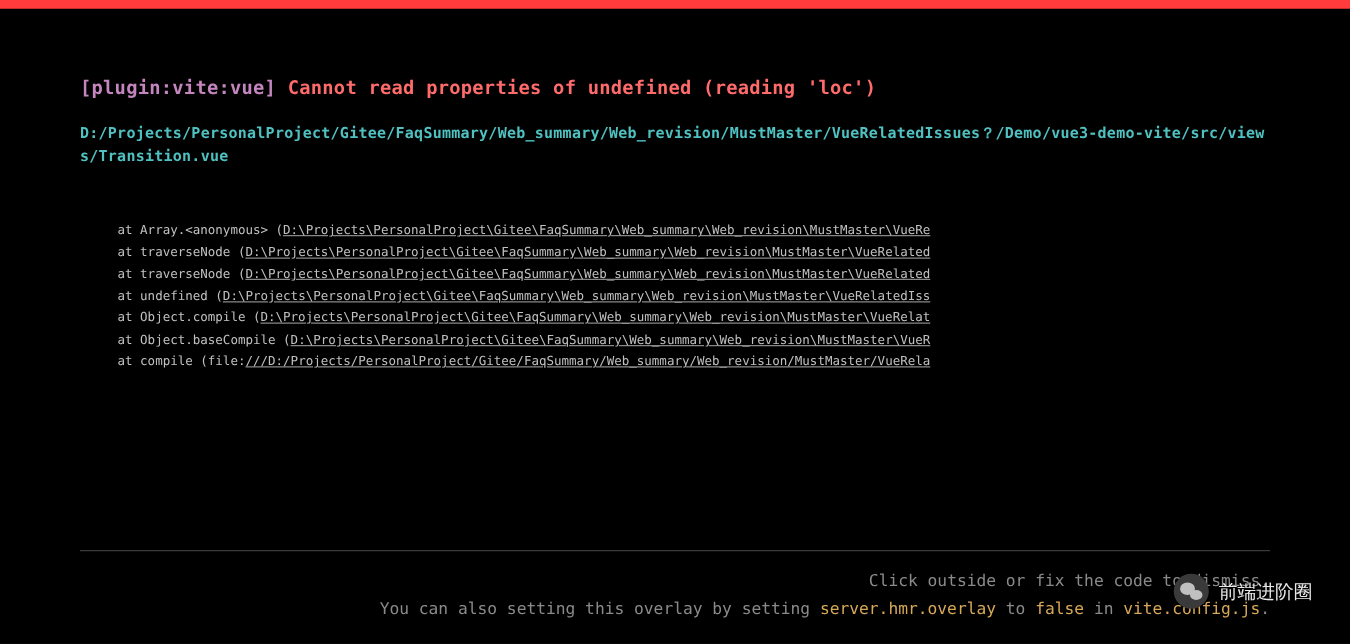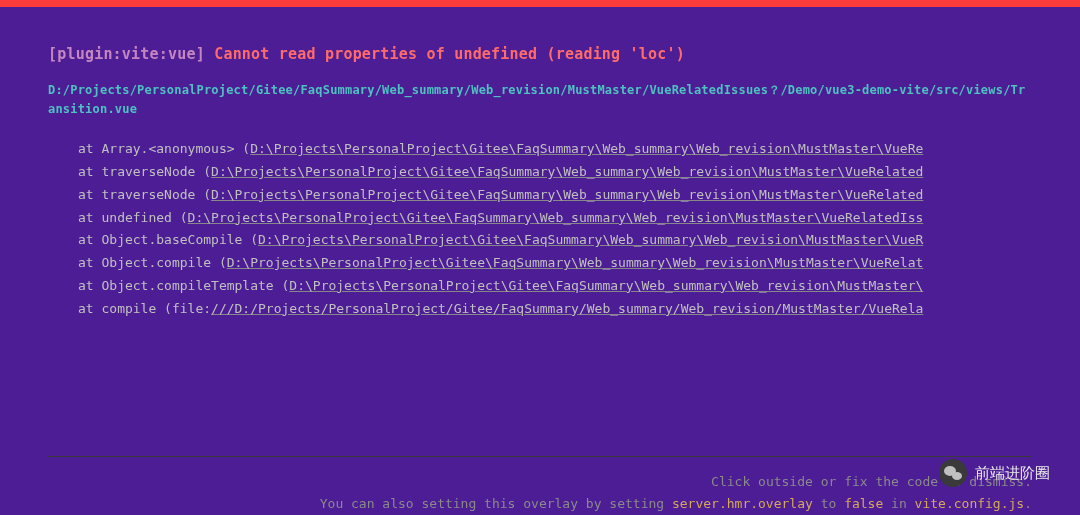--- a/index.html
+++ b/index.html
@@ -12,23 +12,23 @@
       font-family: 'Menlo', 'Monaco', 'Consolas', monospace;
       font-size: 13px;
       color: #d4d4d4;
       width: 1080px;
       height: 515px;
       overflow: hidden;
     }
     .overlay {
       width: 1080px;
       height: 515px;
-      background: #4c1d95;
+      background: #000000;
       border-top: 7px solid #ff3b3b;
-      padding: 0;
+      padding: 16px;
       display: flex;
       flex-direction: column;
     }
     .content {
       padding: 38px 48px 0 48px;
       flex: 1;
       overflow: hidden;
     }
     .header-line {
       margin-bottom: 18px;
@@ -44,24 +44,24 @@
     }
     .file-path {
       color: #4fc1c1;
       font-size: 12px;
       font-weight: bold;
       line-height: 1.6;
       word-break: break-all;
       letter-spacing: 0.2px;
     }
     .stack-block {
-      margin-top: 19px;
+      margin-top: 41px;
       padding-left: 30px;
       color: #bcbcbc;
-      font-size: 13px;
+      font-size: 10px;
       line-height: 1.75;
       white-space: nowrap;
       overflow: hidden;
     }
     .stack-line {
       overflow: hidden;
       white-space: nowrap;
     }
     .stack-at {
       color: #c0c0c0;
@@ -140,23 +140,22 @@
       <span class="error-msg">Cannot read properties of undefined (reading 'loc')</span>
     </div>
 
     <div class="file-path">D:/Projects/PersonalProject/Gitee/FaqSummary/Web_summary/Web_revision/MustMaster/VueRelatedIssues？/Demo/vue3-demo-vite/src/views/Transition.vue</div>
 
     <div class="stack-block">
       <div class="stack-line"><span class="stack-at">at Array.&lt;anonymous&gt; (</span><span class="stack-path">D:\Projects\PersonalProject\Gitee\FaqSummary\Web_summary\Web_revision\MustMaster\VueRe</span></div>
       <div class="stack-line"><span class="stack-at">at traverseNode (</span><span class="stack-path">D:\Projects\PersonalProject\Gitee\FaqSummary\Web_summary\Web_revision\MustMaster\VueRelated</span></div>
       <div class="stack-line"><span class="stack-at">at traverseNode (</span><span class="stack-path">D:\Projects\PersonalProject\Gitee\FaqSummary\Web_summary\Web_revision\MustMaster\VueRelated</span></div>
       <div class="stack-line"><span class="stack-at">at undefined (</span><span class="stack-path">D:\Projects\PersonalProject\Gitee\FaqSummary\Web_summary\Web_revision\MustMaster\VueRelatedIss</span></div>
+      <div class="stack-line"><span class="stack-at">at Object.compile (</span><span class="stack-path">D:\Projects\PersonalProject\Gitee\FaqSummary\Web_summary\Web_revision\MustMaster\VueRelat</span></div>
       <div class="stack-line"><span class="stack-at">at Object.baseCompile (</span><span class="stack-path">D:\Projects\PersonalProject\Gitee\FaqSummary\Web_summary\Web_revision\MustMaster\VueR</span></div>
-      <div class="stack-line"><span class="stack-at">at Object.compile (</span><span class="stack-path">D:\Projects\PersonalProject\Gitee\FaqSummary\Web_summary\Web_revision\MustMaster\VueRelat</span></div>
-      <div class="stack-line"><span class="stack-at">at Object.compileTemplate (</span><span class="stack-path">D:\Projects\PersonalProject\Gitee\FaqSummary\Web_summary\Web_revision\MustMaster\</span></div>
       <div class="stack-line"><span class="stack-at">at compile (file:</span><span class="stack-path">///D:/Projects/PersonalProject/Gitee/FaqSummary/Web_summary/Web_revision/MustMaster/VueRela</span></div>
     </div>
   </div>
 
   <hr class="divider">
 
   <div class="tip">
     <div>Click outside or fix the code to dismiss.</div>
     <div>
       <span>You can also setting this overlay by setting </span><span class="code">server.hmr.overlay</span><span> to </span><span class="code">false</span><span> in </span><span class="code">vite.config.js</span><span>.</span>

